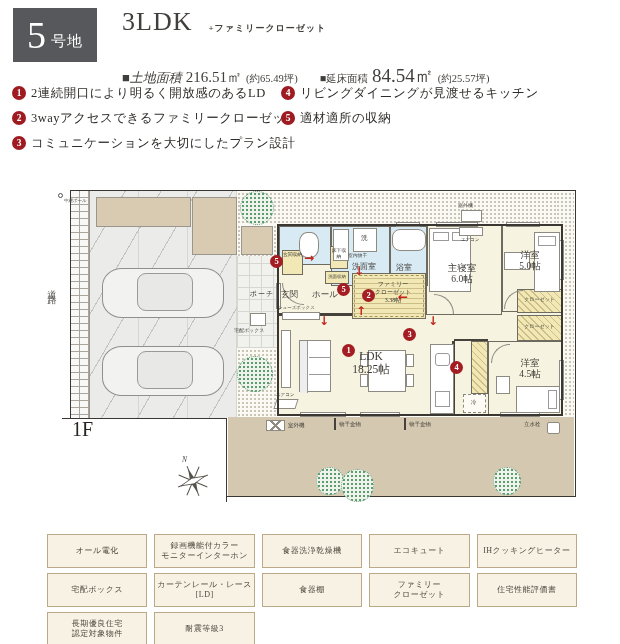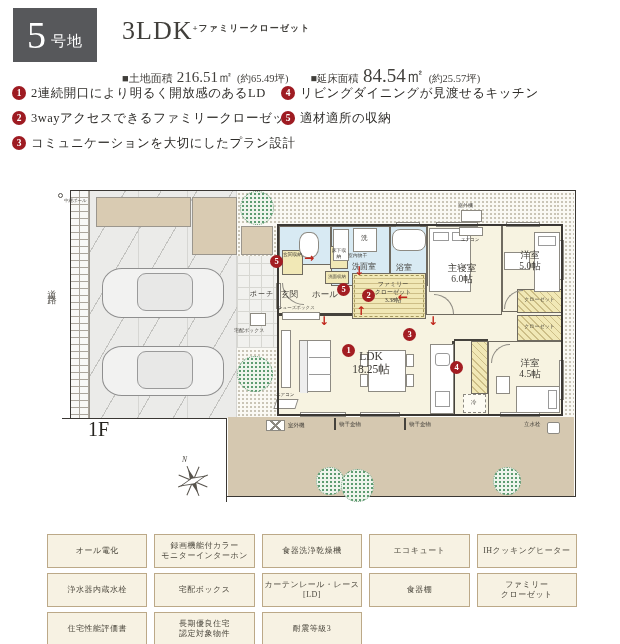--- a/index.html
+++ b/index.html
@@ -56,26 +56,26 @@
 </style>
 </head>
 <body>
 
 <div class="page">
 
   <div class="lotbox">
     <span class="lotnum">5</span>
     <span class="lotsuf">号地</span>
   </div>
-  <div class="abs" style="left:122px;top:18px;display:flex;align-items:flex-start;gap:0;">
+  <div class="abs" style="left:122px;top:9px;display:flex;align-items:flex-end;gap:16px;">
     <span style="font-size:26px;letter-spacing:1px;color:#413f3b;line-height:1;">3LDK</span>
     <span style="font-size:9px;font-weight:bold;color:#413f3b;margin-top:4px;letter-spacing:1px;">+ファミリークローゼット</span>
   </div>
   <div class="abs" style="left:122px;top:36px;display:flex;align-items:baseline;gap:4px;color:#413f3b;">
-    <span style="font-size:11px;">■土地面積</span>
+    <span style="font-size:13px;font-style:italic;">■土地面積</span>
     <span style="font-size:15px;margin-top:32px;">216.51㎡</span>
     <span style="font-size:10.5px;">(約65.49坪)</span>
     <span style="width:14px;"></span>
     <span style="font-size:10.5px;">■延床面積</span>
     <span style="font-size:19px;">84.54㎡</span>
     <span style="font-size:10.5px;">(約25.57坪)</span>
   </div>
 
   <div class="feat" style="left:12px;top:85px;">
     <span class="featnum">1</span>
@@ -198,21 +198,21 @@
   <div class="arc" style="left:282px;top:283px;width:22px;height:22px;"></div>
   <div class="arc" style="left:434px;top:294px;width:20px;height:20px;transform:rotate(180deg);"></div>
   <div class="arc" style="left:504px;top:290px;width:19px;height:19px;transform:rotate(90deg);"></div>
   <div class="arc" style="left:491px;top:344px;width:19px;height:19px;transform:rotate(90deg);"></div>
 
   <div class="outline" style="left:277px;top:224px;width:286px;height:192px;"></div>
 
   <span class="lbl vert" style="left:46px;top:282px;font-size:9.5px;color:#55524c;">道路</span>
   <span class="lbl" style="left:64px;top:198px;font-size:4.5px;color:#55524c;">中継ポール</span>
   <div class="abs" style="left:58px;top:193px;width:5px;height:5px;border:1px solid #55524c;border-radius:50%;"></div>
-  <span class="lbl" style="left:88px;top:418px;font-size:20px;color:#26241f;">1F</span>
+  <span class="lbl" style="left:72px;top:418px;font-size:20px;color:#26241f;">1F</span>
 
   <span class="lbl c" style="left:246px;top:290px;width:32px;font-size:7px;letter-spacing:1px;">ポーチ</span>
   <span class="lbl" style="left:281px;top:290px;font-size:8.5px;">玄関</span>
   <span class="lbl" style="left:312px;top:290px;font-size:8.5px;">ホール</span>
   <span class="lbl" style="left:278px;top:305px;font-size:4.5px;">シューズボックス</span>
   <span class="lbl c" style="left:282px;top:252px;width:21px;font-size:4.8px;">玄関収納</span>
   <span class="lbl c" style="left:330px;top:248px;width:18px;font-size:4.8px;">床下収納</span>
   <span class="lbl c" style="left:325px;top:274px;width:24px;font-size:4.4px;">洗面収納</span>
   <span class="lbl" style="left:352px;top:262px;font-size:8px;">洗面室</span>
   <span class="lbl" style="left:348px;top:253px;font-size:4.8px;">室内物干</span>
@@ -269,21 +269,20 @@
     </svg>
   </div>
 
   <div class="tags">
     <div class="tag">オール電化</div>
     <div class="tag">録画機能付カラー
 モニターインターホン</div>
     <div class="tag">食器洗浄乾燥機</div>
     <div class="tag">エコキュート</div>
     <div class="tag">IHクッキングヒーター</div>
-    <div class="tag">浄水器内蔵水栓</div>
     <div class="tag">宅配ボックス</div>
     <div class="tag">カーテンレール・レース
 [LD]</div>
     <div class="tag">食器棚</div>
     <div class="tag">ファミリー
 クローゼット</div>
     <div class="tag">住宅性能評価書</div>
     <div class="tag">長期優良住宅
 認定対象物件</div>
     <div class="tag">耐震等級3</div>

